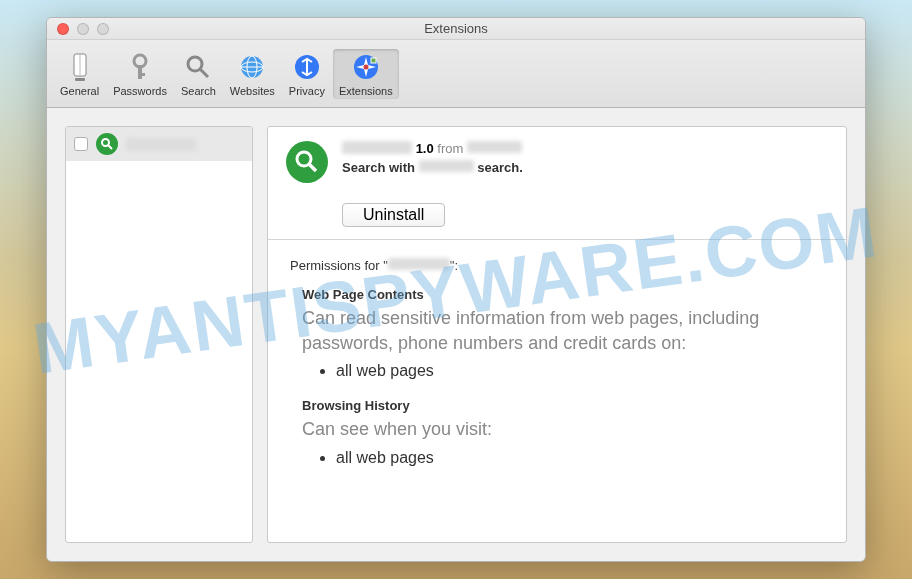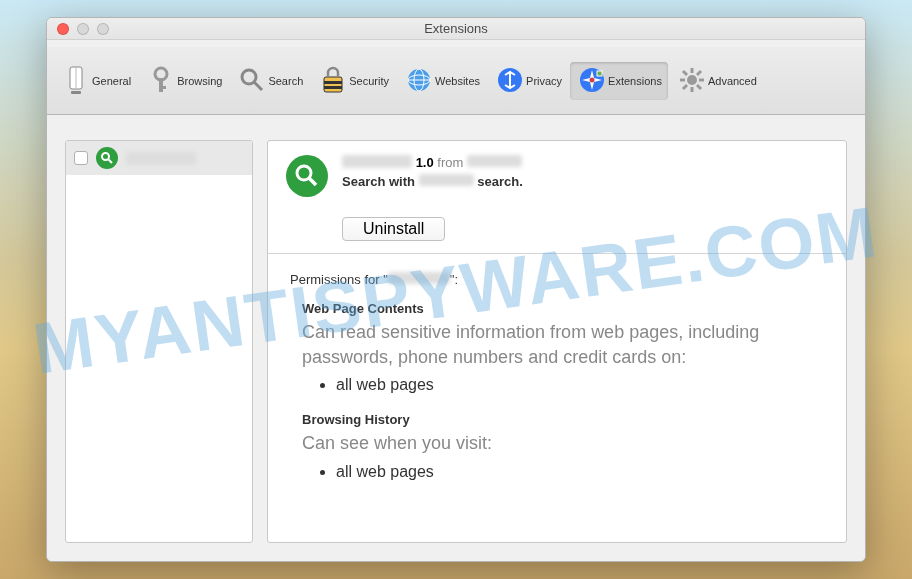--- a/index.html
+++ b/index.html
@@ -23,21 +23,20 @@
       white-space: nowrap;
     }
     .window {
       width: 820px; height: 545px;
       background: #f1f0f0;
       border: 1px solid #b5b5b5;
       border-radius: 6px;
       box-shadow: 0 10px 40px rgba(0,0,0,0.3);
       display: flex; flex-direction: column;
       overflow: hidden;
-      gap: 7px;
     }
     .titlebar {
       height: 22px;
       background: linear-gradient(#eee, #e4e4e4);
       display: flex; align-items: center;
       position: relative;
       border-bottom: 1px solid #d0d0d0;
     }
     .traffic-lights {
       display: flex; gap: 8px; padding-left: 10px;
@@ -52,21 +51,21 @@
       pointer-events: none;
     }
     .toolbar {
       height: 68px;
       background: linear-gradient(#ececec, #e0e0e0);
       border-bottom: 1px solid #b5b5b5;
       display: flex; align-items: center;
       padding: 0 6px;
     }
     .toolbar-item {
-      display: flex; flex-direction: row; align-items: center;
+      display: flex; flex-direction: column; align-items: center;
       padding: 2px 6px; margin: 0 1px;
       border-radius: 4px;
       font-size: 11px; color: #333;
       cursor: pointer;
     }
     .toolbar-item.selected {
       background: #d4d4d4;
       box-shadow: inset 0 1px 3px rgba(0,0,0,0.2);
     }
     .toolbar-icon {
@@ -178,41 +177,30 @@
       <span>General</span>
     </div>
     <div class="toolbar-item">
       <div class="toolbar-icon">
         <svg width="24" height="28" viewBox="0 0 24 28">
             <circle cx="12" cy="8" r="6" fill="none" stroke="#999" stroke-width="3"></circle>
             <rect x="10" y="12" width="4" height="14" fill="#999"></rect>
             <rect x="10" y="20" width="7" height="3" fill="#999"></rect>
           </svg>
       </div>
-      <span>Browsing</span>
+      <span>Passwords</span>
     </div>
     <div class="toolbar-item">
       <div class="toolbar-icon">
         <svg width="26" height="26" viewBox="0 0 26 26">
             <circle cx="10" cy="10" r="7" fill="none" stroke="#888" stroke-width="3"></circle>
             <line x1="15" y1="15" x2="23" y2="23" stroke="#888" stroke-width="3"></line>
           </svg>
       </div>
       <span>Search</span>
-    </div>
-    <div class="toolbar-item">
-      <div class="toolbar-icon">
-        <svg width="22" height="28" viewBox="0 0 22 28">
-            <rect x="2" y="11" width="18" height="15" rx="2" fill="#f0c050" stroke="#333"></rect>
-            <rect x="2" y="15" width="18" height="3" fill="#333"></rect>
-            <rect x="2" y="20" width="18" height="3" fill="#333"></rect>
-            <path d="M6 11 V7 a5 5 0 0 1 10 0 V11" fill="none" stroke="#888" stroke-width="2.5"></path>
-          </svg>
-      </div>
-      <span>Security</span>
     </div>
     <div class="toolbar-item">
       <div class="toolbar-icon">
         <svg width="26" height="26" viewBox="0 0 26 26">
             <circle cx="13" cy="13" r="11" fill="#4a9de8"></circle>
             <ellipse cx="13" cy="13" rx="11" ry="5" fill="none" stroke="#fff" stroke-width="1"></ellipse>
             <ellipse cx="13" cy="13" rx="5" ry="11" fill="none" stroke="#fff" stroke-width="1"></ellipse>
             <line x1="2" y1="13" x2="24" y2="13" stroke="#fff"></line>
           </svg>
       </div>
@@ -230,38 +218,20 @@
     <div class="toolbar-item selected">
       <div class="toolbar-icon">
         <svg width="26" height="26" viewBox="0 0 26 26">
             <circle cx="13" cy="13" r="12" fill="#3478f6"></circle>
             <path d="M13 3 L15 11 L23 13 L15 15 L13 23 L11 15 L3 13 L11 11 Z" fill="#fff"></path>
             <circle cx="13" cy="13" r="2.5" fill="#d04040"></circle>
             <rect x="18" y="4" width="5" height="5" fill="#6ab04c" stroke="#fff"></rect>
           </svg>
       </div>
       <span>Extensions</span>
-    </div>
-    <div class="toolbar-item">
-      <div class="toolbar-icon">
-        <svg width="28" height="28" viewBox="0 0 28 28">
-            <circle cx="14" cy="14" r="5" fill="#999"></circle>
-            <g stroke="#999" stroke-width="3">
-              <line x1="14" y1="2" x2="14" y2="7"></line>
-              <line x1="14" y1="21" x2="14" y2="26"></line>
-              <line x1="2" y1="14" x2="7" y2="14"></line>
-              <line x1="21" y1="14" x2="26" y2="14"></line>
-              <line x1="5" y1="5" x2="9" y2="9"></line>
-              <line x1="19" y1="19" x2="23" y2="23"></line>
-              <line x1="5" y1="23" x2="9" y2="19"></line>
-              <line x1="19" y1="9" x2="23" y2="5"></line>
-            </g>
-          </svg>
-      </div>
-      <span>Advanced</span>
     </div>
   </div>
 
   <div class="content">
     <div class="sidebar">
       <div class="sidebar-item">
         <div class="checkbox"></div>
         <div class="magnify-green">
           <svg width="14" height="14" viewBox="0 0 14 14">
               <circle cx="5.5" cy="5.5" r="3.5" fill="none" stroke="#fff" stroke-width="2"></circle>

